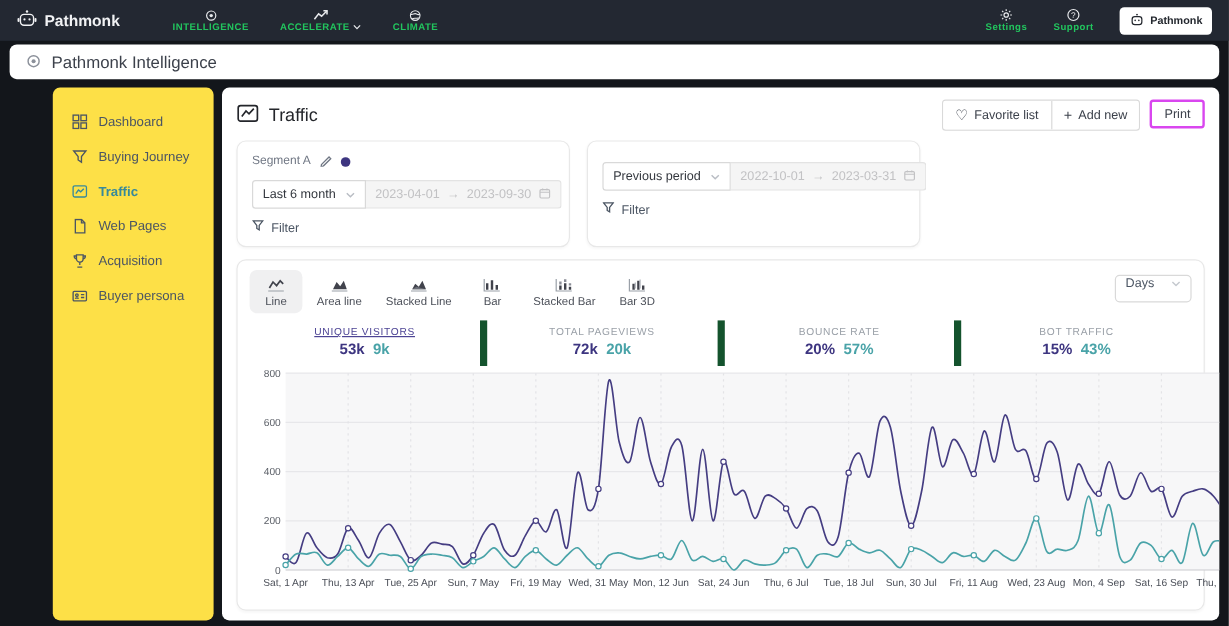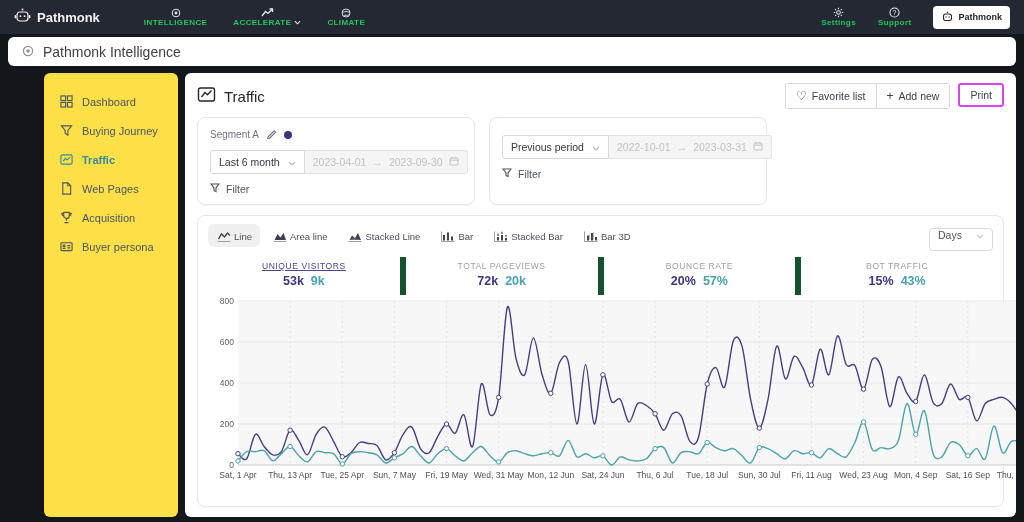--- a/index.html
+++ b/index.html
@@ -50,21 +50,21 @@
                 background:#fff; font-size:10.5px; color:#33373e; padding:0 8px; cursor:pointer; white-space:nowrap; }
   .seg-dates { display:flex; align-items:center; gap:6px; background:#f5f5f5; border:1px solid #e3e3e3; border-left:none;
                border-radius:0 3px 3px 0; font-size:10.5px; color:#c2c2c4; padding:0 8px; white-space:nowrap; }
   .seg-filter { display:flex; align-items:center; gap:6px; margin-top:9px; font-size:10.5px; color:#4b5563; cursor:pointer; }
 
   
   .chart-card { margin-top:10px; border:1px solid #e8e8e8; border-radius:8px; padding:8px 10px 6px 10px; flex:1;
                 display:flex; flex-direction:column; box-shadow:0 1px 2px rgba(0,0,0,.03); }
   .chart-toolbar { display:flex; align-items:flex-start; }
   .chart-types { display:flex; gap:4px; }
-  .ct-btn { display:flex; flex-direction:row; align-items:center; gap:2px; padding:6px 8px 4px 8px; border-radius:6px;
+  .ct-btn { display:flex; flex-direction:column; align-items:center; gap:2px; padding:6px 8px 4px 8px; border-radius:6px;
             background:transparent; border:none; font-size:9.5px; color:#4b4f58; cursor:pointer; min-width:44px; }
   .ct-btn.active { background:#f0f0f1; }
   .gran-select { margin-left:auto; margin-top:4px; border:1px solid #d9d9d9; border-radius:4px; height:23px; width:64px;
                  display:flex; align-items:flex-start; justify-content:space-between; padding:0 8px; font-size:10.5px;
                  color:#4b5563; cursor:pointer; }
   .stats-row { display:flex; margin-top:6px; }
   .stat { flex:1; text-align:center; padding:4px 0 7px 0; cursor:pointer; }
   .stat + .stat { border-left:6px solid #14532d; }
   .stat-label { font-size:8.5px; letter-spacing:.6px; color:#9aa0a8; font-weight:normal; }
   .stat.selected .stat-label { color:#4c4394; text-decoration:underline; }

